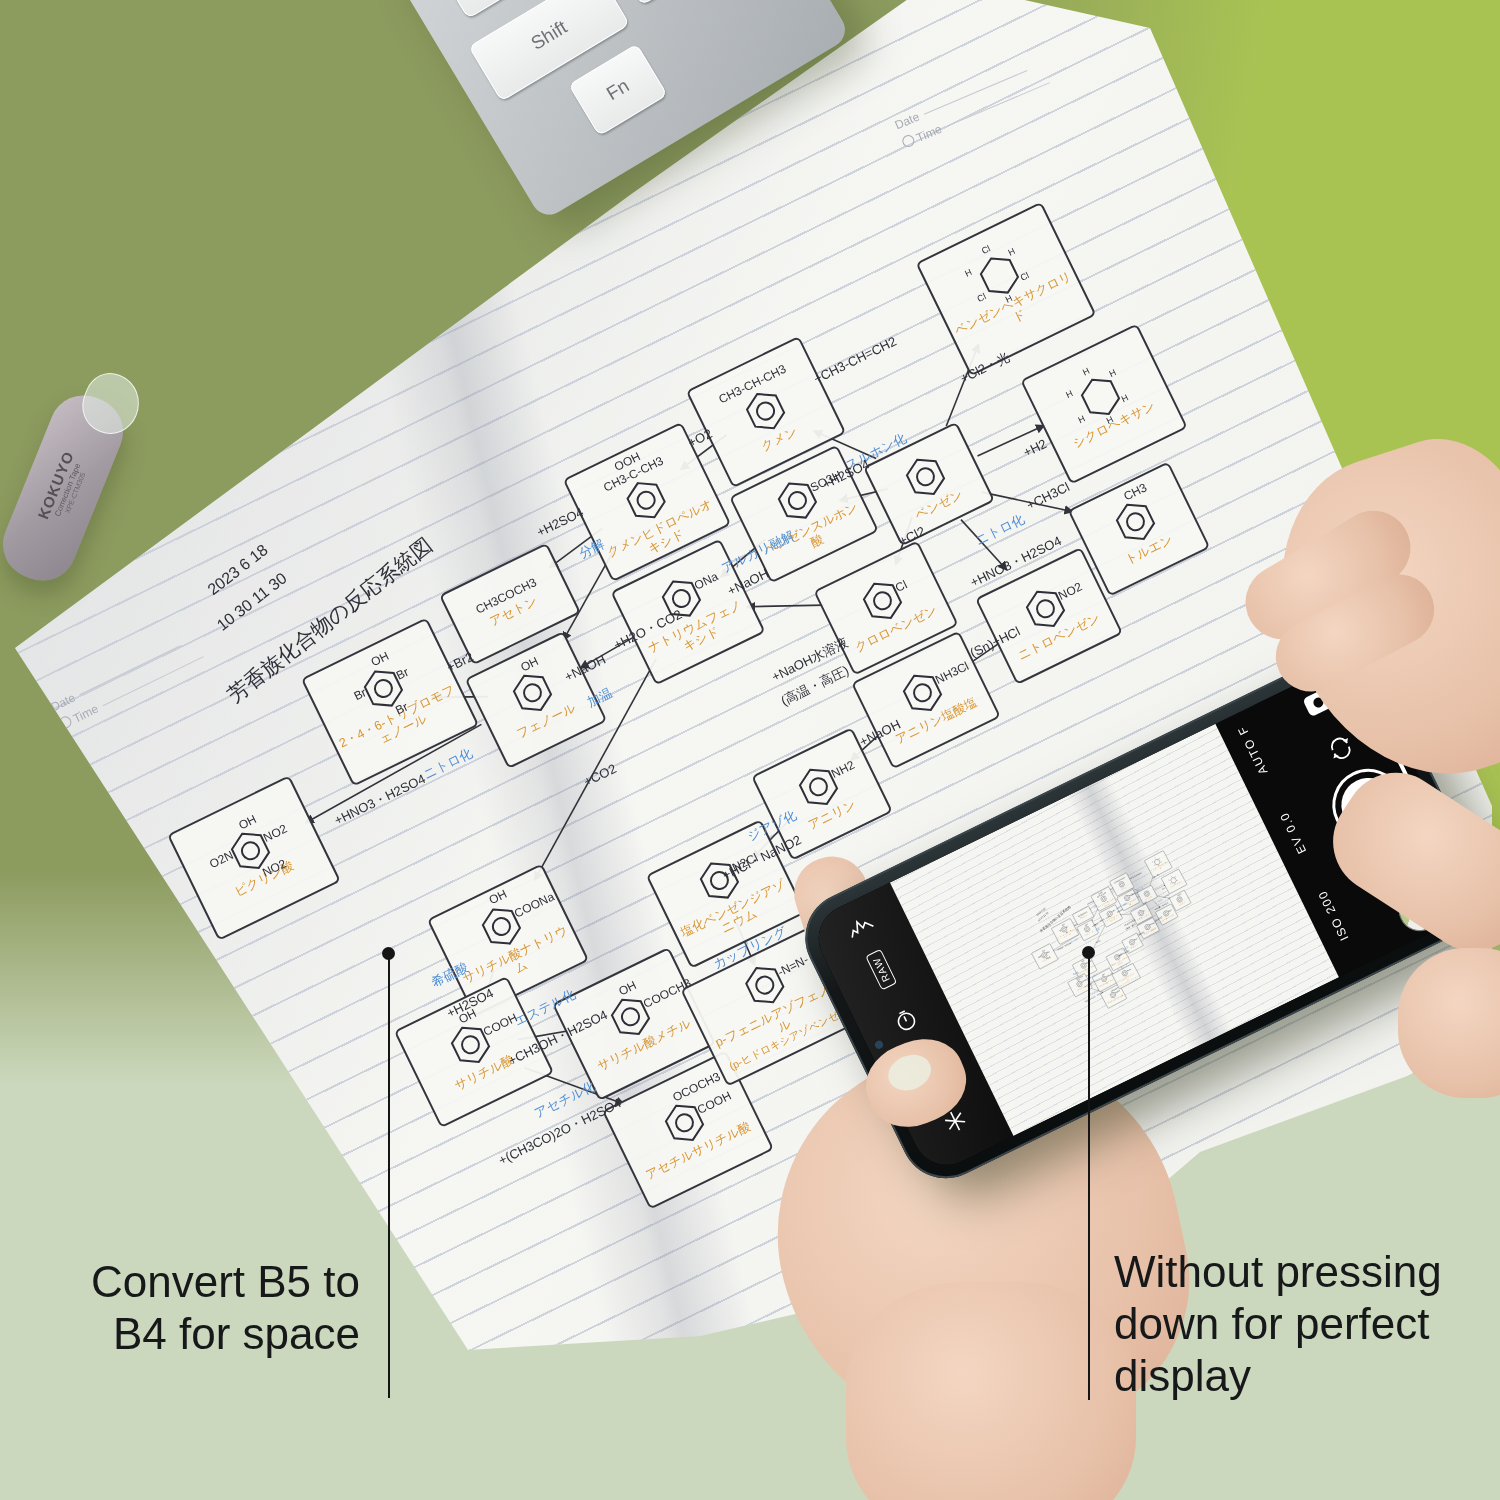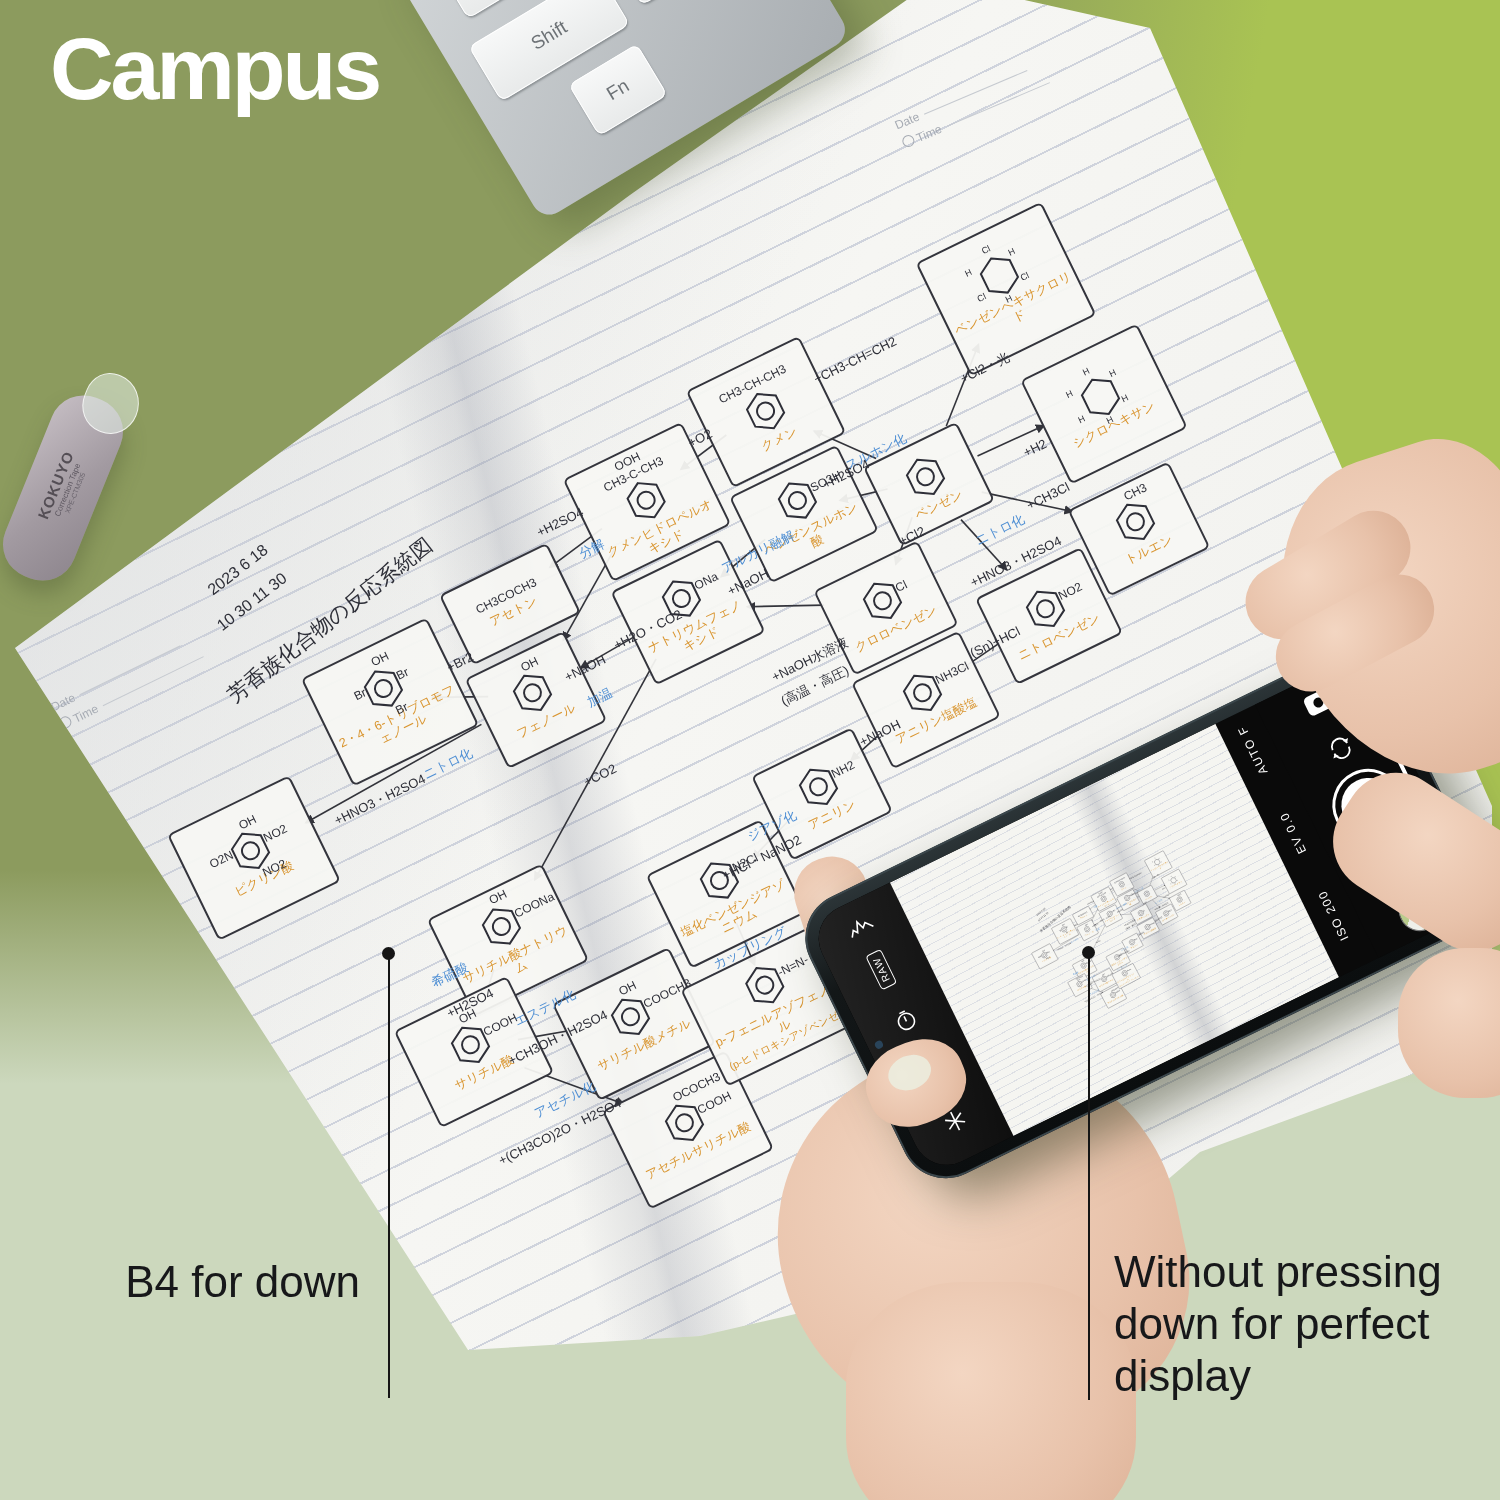--- a/index.html
+++ b/index.html
@@ -692,22 +692,22 @@
   <div class="skin fingertip">
       <div class="nail"></div>
     </div>
 
   <div class="callout-dot" style="left:382px;top:947px;"></div>
   <div class="callout-line" style="left:388px;top:953px;height:445px;"></div>
   <div class="callout-dot" style="left:1082px;top:946px;"></div>
   <div class="callout-line" style="left:1088px;top:952px;height:448px;"></div>
 
   <div class="caption cap-left">
-    <span>B4 for down</span>
+    <span>Convert B5 to</span>
+    <span>B4 for space</span>
   </div>
   <div class="caption cap-right">
     <span>Without pressing</span>
     <span>down for perfect</span>
     <span>display</span>
   </div>
 
-  <div class="logo">Campus</div>
 </div>
 
 </body></html>

